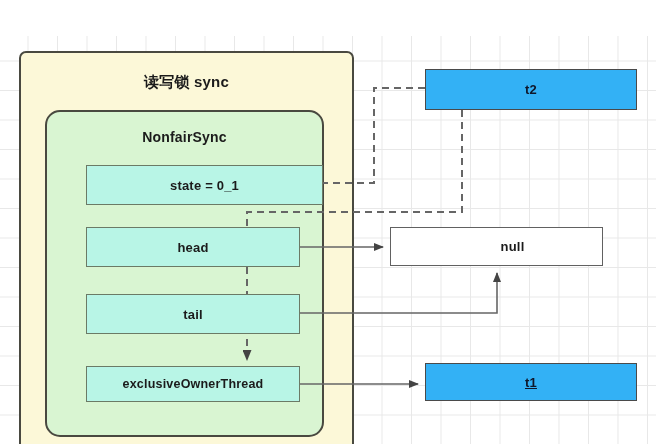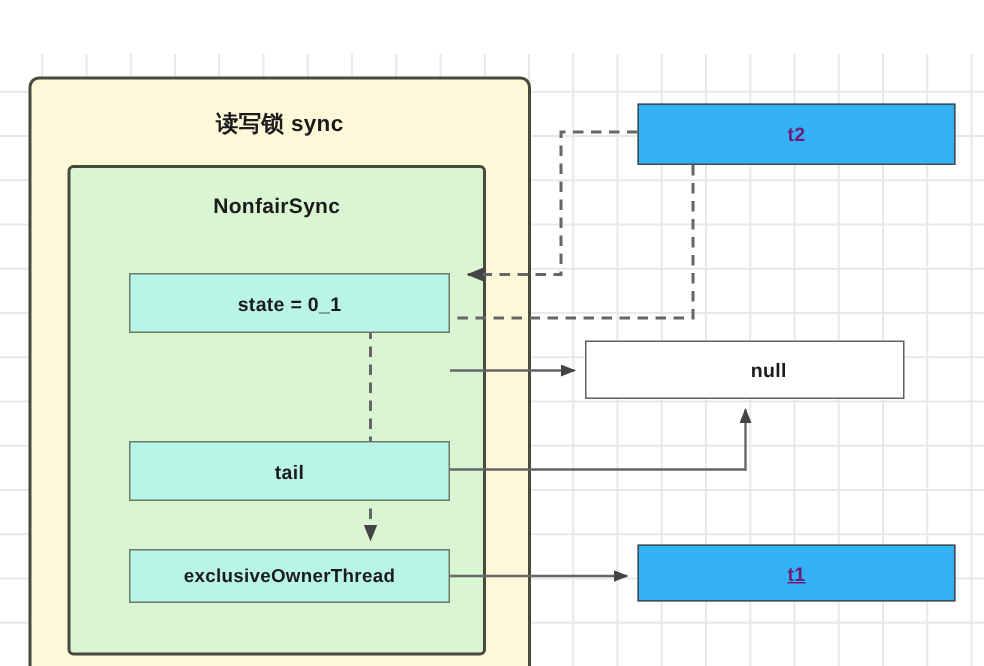--- a/index.html
+++ b/index.html
@@ -60,48 +60,48 @@
     color: #1b1b1b;
   }
   
   #inner-nonfair {
     left: 45px;
     top: 74px;
     width: 279px;
     height: 327px;
     background: #d9f5d2;
     border: 2px solid #494940;
-    border-radius: 4px;
+    border-radius: 15px;
     display: block;
   }
   #inner-nonfair-title {
     position: absolute;
     left: 0;
     top: 17px;
     width: 100%;
     text-align: center;
     font-size: 14px;
     font-weight: bold;
     color: #1b1b1b;
   }
   .field-box {
     background: #b8f5e6;
     border: 1px solid #6b7a66;
     font-size: 13px;
   }
-  #field-state  { left: 86px; top: 146px; width: 214px; height: 40px; }
+  #field-state  { left: 86px; top: 129px; width: 237px; height: 40px; }
   #field-head   { left: 86px; top: 191px; width: 214px; height: 40px; }
   #field-tail   { left: 86px; top: 258px; width: 214px; height: 40px; }
   #field-eot    { left: 86px; top: 330px; width: 214px; height: 36px; font-size: 12.5px; }
 
   .thread-box {
     background: #33b1f5;
     border: 1px solid #4a4a4a;
     font-size: 13px;
-    color: #701a75;
+    color: #0f172a;
   }
   #node-t2 { left: 425px; top: 33px;  width: 212px; height: 41px; }
   #node-t1 { left: 425px; top: 327px; width: 212px; height: 38px; text-decoration: underline; }
 
   #node-null {
     left: 390px;
     top: 191px;
     width: 213px;
     height: 39px;
     background: #ffffff;
@@ -140,20 +140,23 @@
     <path d="M300,211 L383,211" fill="none" stroke="#666666" stroke-width="1.6" marker-end="url(#arrow-solid)"></path>
 
     <path d="M300,277 L497,277 L497,237" fill="none" stroke="#666666" stroke-width="1.6" marker-end="url(#arrow-solid)"></path>
 
     <path d="M300,348 L418,348" fill="none" stroke="#666666" stroke-width="1.6" marker-end="url(#arrow-solid)"></path>
   </svg>
 
   <div class="box field-box" id="field-state">
     <span>state = 0_1</span>
   </div>
+  <div class="box field-box" id="field-head">
+    <span>head</span>
+  </div>
   <div class="box field-box" id="field-eot">
     <span>exclusiveOwnerThread</span>
   </div>
   <div class="box field-box" id="field-tail">
     <span>tail</span>
   </div>
 
   <div class="box thread-box" id="node-t2">
     <span>t2</span>
   </div>

